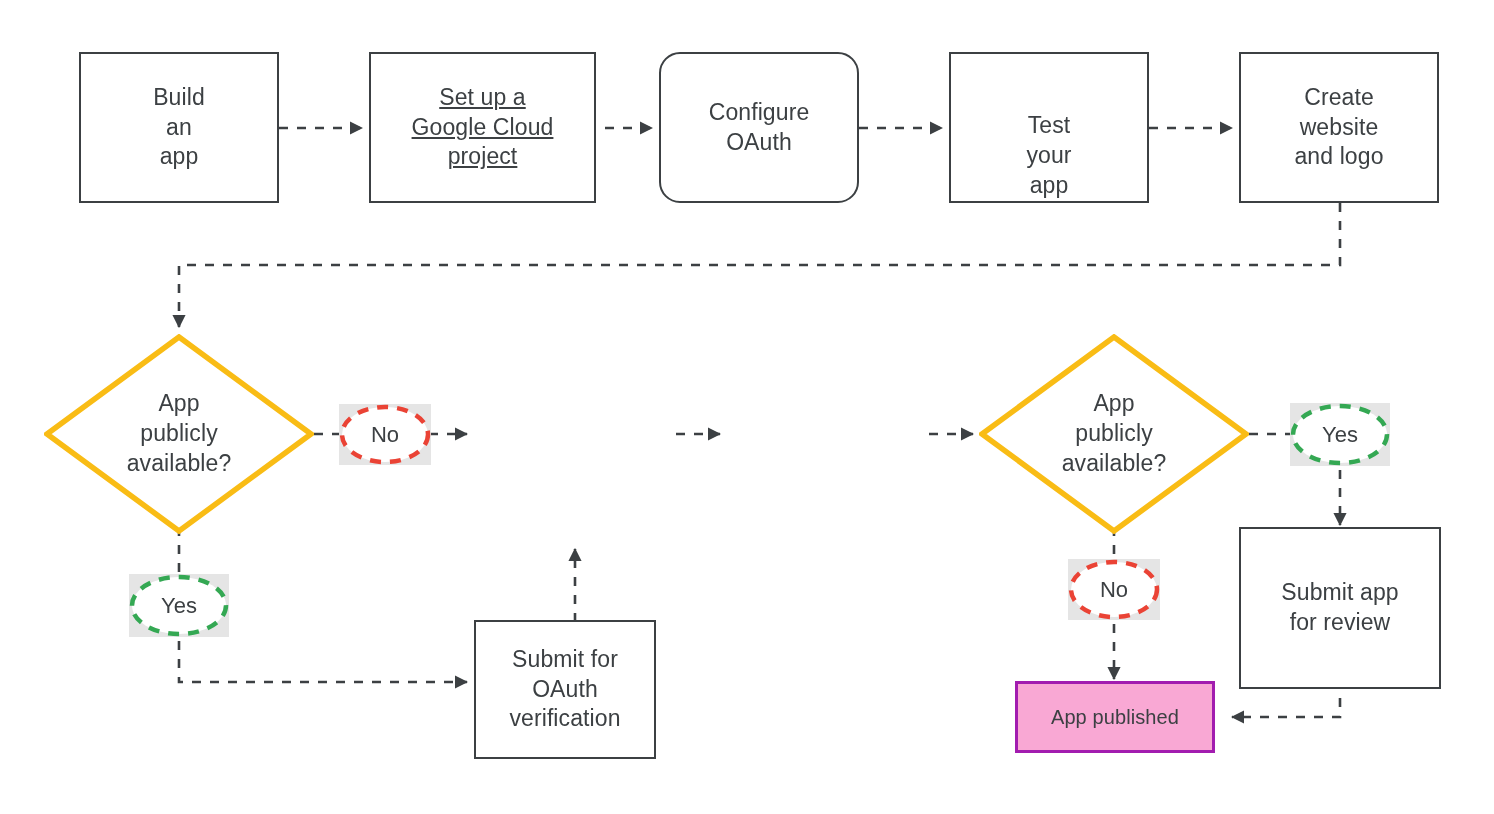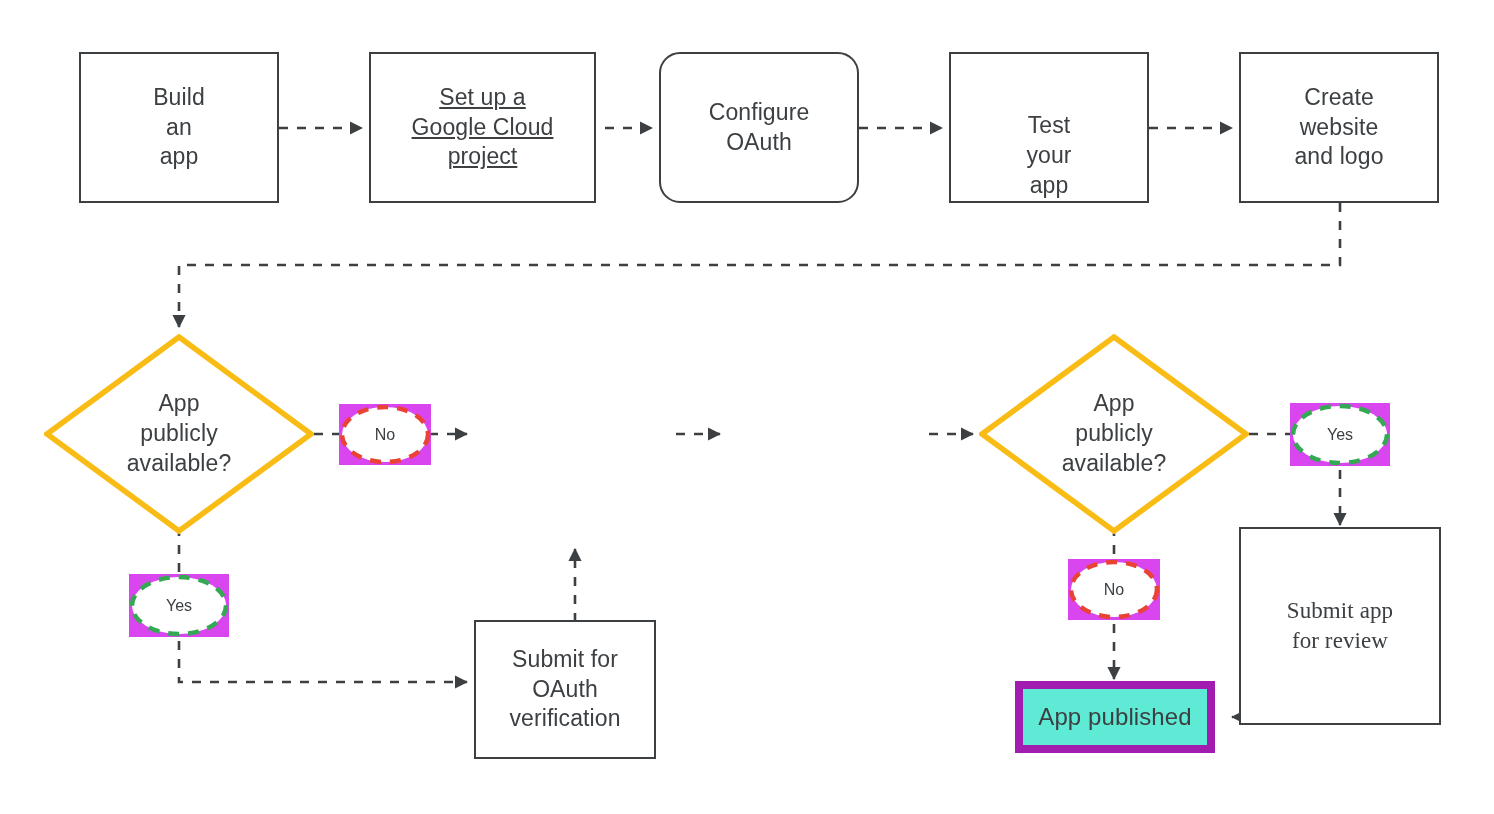--- a/index.html
+++ b/index.html
@@ -35,23 +35,23 @@
     font-size: 23px;
     line-height: 1.30;
     letter-spacing: 0.1px;
     white-space: pre-line;
   }
   .box {
     background: #ffffff;
     border: 2.5px solid #3c4043;
   }
   .box-terminal {
-    background: #5eead4;
-    border: 8px solid #a21caf;
-    font-size: 24px;
+    background: #f9a8d4;
+    border: 3px solid #a21caf;
+    font-size: 20px;
   }
   .decision {
     background: transparent;
     border: none;
   }
   .decision .diamond-svg {
     position: absolute;
     left: 0;
     top: 0;
     width: 100%;
@@ -62,23 +62,23 @@
     z-index: 2;
     white-space: pre-line;
   }
   .edge-label {
     position: absolute;
     box-sizing: border-box;
     display: flex;
     align-items: center;
     justify-content: center;
     text-align: center;
-    font-size: 16px;
+    font-size: 22px;
     color: #3c4043;
-    background: #d946ef;
+    background: #e5e5e5;
   }
   .edge-label .ell-svg {
     position: absolute;
     left: 0;
     top: 0;
     width: 100%;
     height: 100%;
   }
   .edge-label .ell-text {
     position: relative;
@@ -169,21 +169,21 @@
 publicly
 available?</span>
   </div>
 
   <div class="node box" style="left:474px; top:620px; width:182px; height:139px;">
     <span>Submit for
 OAuth
 verification</span>
   </div>
 
-  <div class="node box" style="left:1239px; top:527px; width:202px; height:198px;font-family:Liberation Serif, serif;">
+  <div class="node box" style="left:1239px; top:527px; width:202px; height:162px;">
     <span>Submit app
 for review</span>
   </div>
 
   <div class="node box-terminal" style="left:1015px; top:681px; width:200px; height:72px;">
     <span>App published</span>
   </div>
 
   <div class="edge-label" style="left:339px; top:404px; width:92px; height:61px;">
     <svg class="ell-svg" viewBox="0 0 92 61" preserveAspectRatio="none" xmlns="http://www.w3.org/2000/svg">

